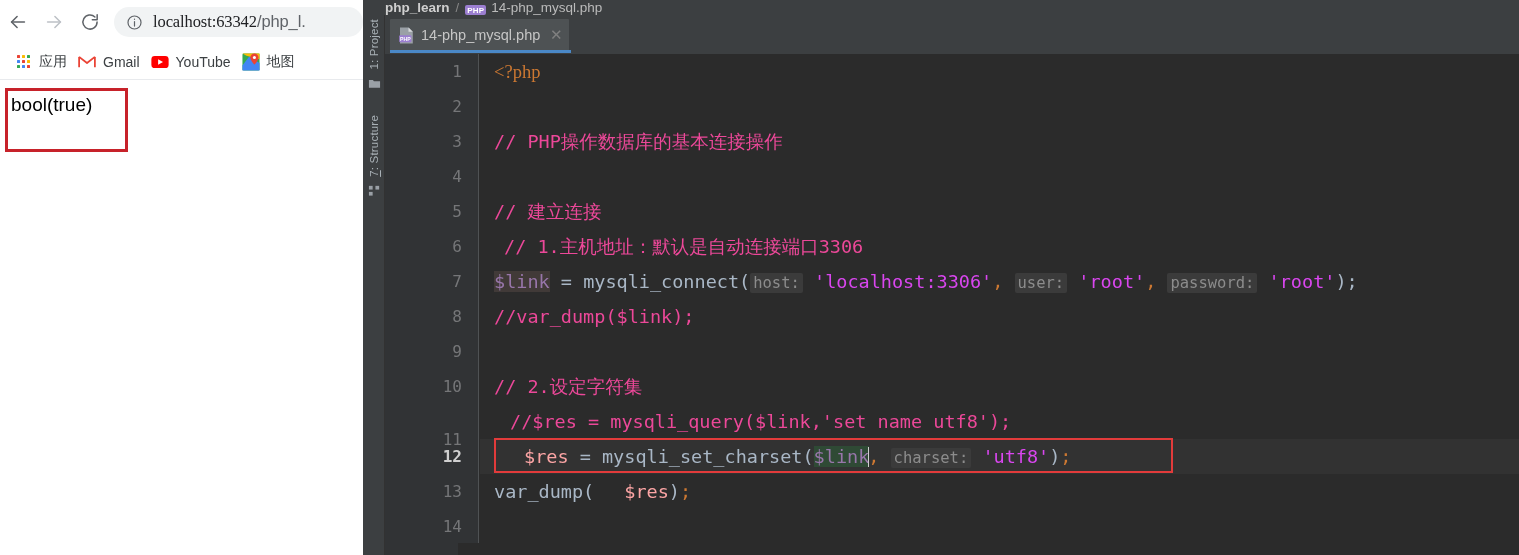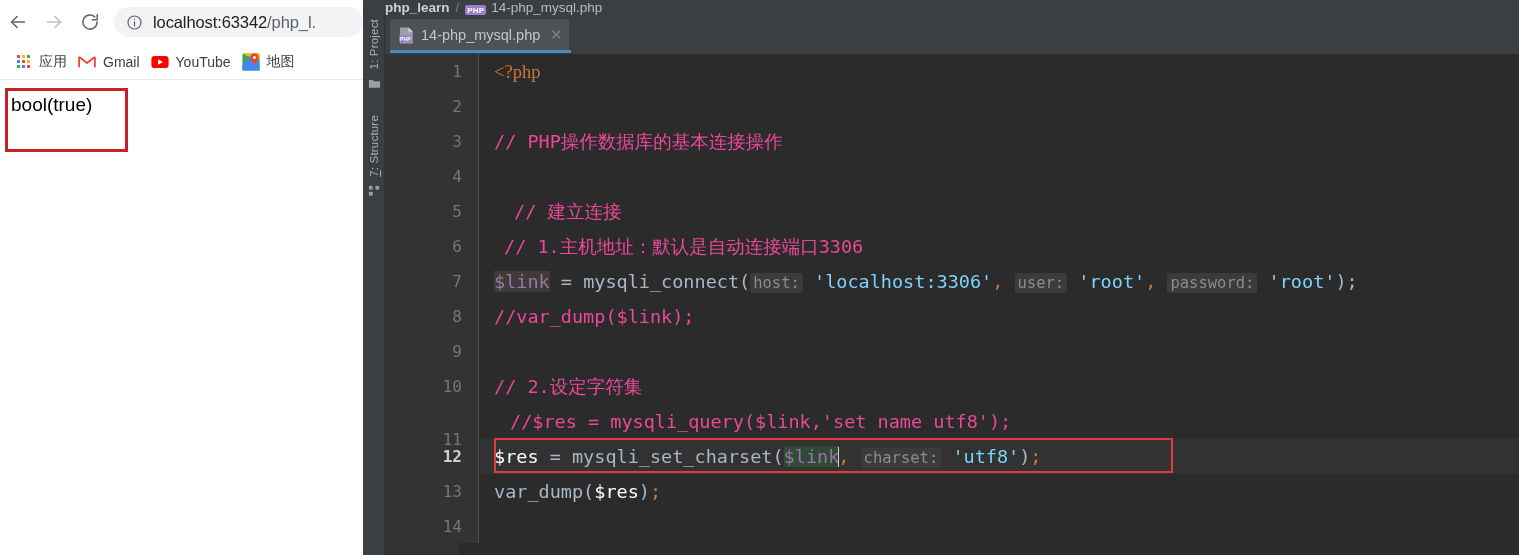--- a/index.html
+++ b/index.html
@@ -47,21 +47,21 @@
     min-width: 0;
   }
   #omnibox .info-ic { flex: none; margin-right: 10px; display:flex; }
   #url-text {
     font-size: 16.5px;
     color: #5f6368;
     white-space: nowrap;
     letter-spacing: -0.1px;
     overflow: hidden;
   }
-  #url-text .host { color: #202124; }
+  #url-text .host { color: #202124; font-family: Liberation Serif, serif; }
 
   #bookmarks-bar {
     position: absolute; left: 0; top: 44px;
     width: 363px; height: 36px;
     background: #ffffff;
     display: flex; align-items: center;
     padding-left: 10px;
     border-bottom: 1px solid #e8eaed;
     overflow: hidden;
   }
@@ -212,26 +212,26 @@
     height: 35px; line-height: 35px;
     white-space: pre;
     font-family: "DejaVu Sans Mono", monospace;
     font-size: 18.5px;
     padding-left: 14px;
   }
   .cline.current-line { background: #323232; left:0; right:0; }
 
   .tok-tag      { color: #cc7832; font-family: Liberation Serif, serif; }
   .tok-comment  { color: #ec4899; }
-  .tok-var      { color: #ffffff; }
+  .tok-var      { color: #fca5a5; margin-left: 30px; }
   .tok-var-hl   { color: #9876aa; background: #413a38; }
   .tok-var-sel  { color: #9876aa; background: #2f4a35; }
   .tok-fn       { color: #a9b7c6; }
   .tok-plain    { color: #a9b7c6; }
-  .tok-str      { color: #7dd3fc; }
+  .tok-str      { color: #d946ef; }
   .tok-semi     { color: #cc7832; }
   .tok-hint     { color: #8c8c8c; background: #3b3b3b; border-radius: 2px; padding: 1px 3px; font-size:15.5px; }
   .caret {
     display: inline-block; width: 1px; height: 20px;
     background: #cfcfcf; vertical-align: -4px; margin: 0 -1px;
   }
 
   #code-highlight-box {
     position: absolute;
     left: 109px; top: 384px;
@@ -423,21 +423,21 @@
       <div id="code-area">
 
         <div class="cline" style="top:0px;"><span class="tok-tag">&lt;?php</span></div>
 
         <div class="cline" style="top:35px;"></div>
 
         <div class="cline" style="top:70px;"><span class="tok-comment">// PHP操作数据库的基本连接操作</span></div>
 
         <div class="cline" style="top:105px;"></div>
 
-        <div class="cline" style="top:140px;margin-left:20px;"><span class="tok-comment">// 建立连接</span></div>
+        <div class="cline" style="top:140px;"><span class="tok-comment">// 建立连接</span></div>
 
         <div class="cline" style="top:175px;padding-left:24px;"><span class="tok-comment">// 1.主机地址：默认是自动连接端口3306</span></div>
 
         <div class="cline" style="top:210px;"><span class="tok-var-hl">$link</span><span class="tok-plain"> = </span><span class="tok-fn">mysqli_connect(</span><span class="tok-hint">host:</span><span class="tok-str"> 'localhost:3306'</span><span class="tok-semi">,</span> <span class="tok-hint">user:</span><span class="tok-str"> 'root'</span><span class="tok-semi">,</span> <span class="tok-hint">password:</span><span class="tok-str"> 'root'</span><span class="tok-plain">);</span></div>
 
         <div class="cline" style="top:245px;"><span class="tok-comment">//var_dump($link);</span></div>
 
         <div class="cline" style="top:280px;"></div>
 
         <div class="cline" style="top:315px;"><span class="tok-comment">// 2.设定字符集</span></div>

